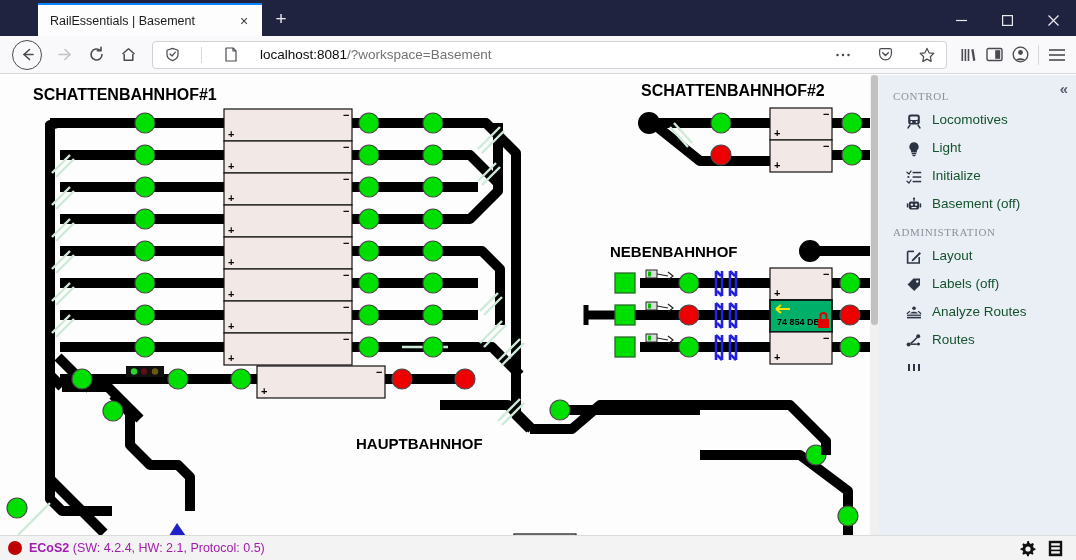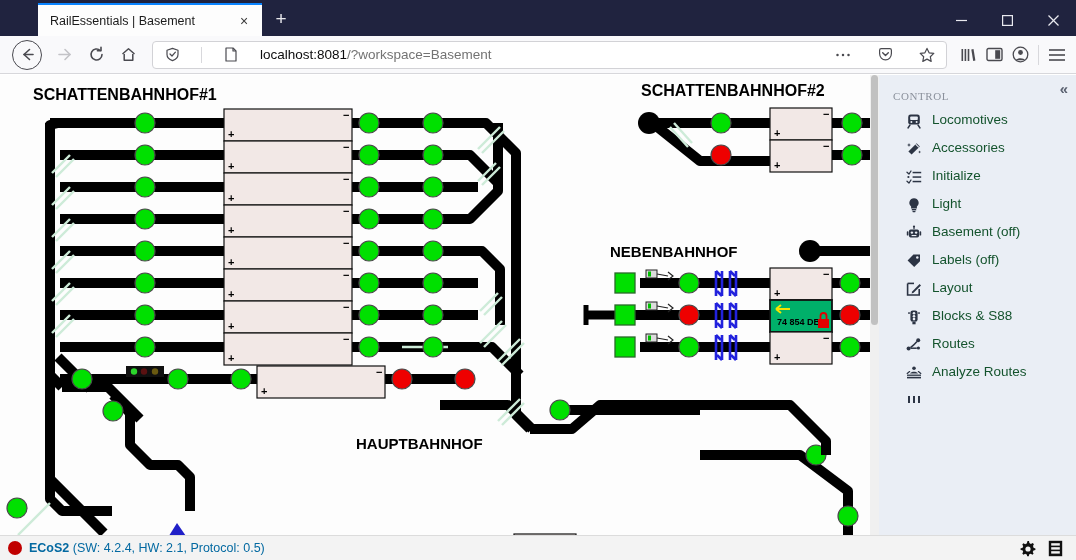--- a/index.html
+++ b/index.html
@@ -99,21 +99,21 @@
   .menu-item .mi-icon { width:18px; height:18px; flex:none; display:flex; align-items:center; justify-content:center; color:#2c3444; }
   .menu-item .mi-label { white-space:nowrap; }
 
   
   .statusbar {
     position:absolute; left:0; top:535px; width:1076px; height:25px;
     background:#f3f3f3; border-top:1px solid #dcdcdc;
     display:flex; align-items:center; padding:0 8px;
   }
   .status-dot { width:14px; height:14px; border-radius:50%; background:#c00000; flex:none; margin-right:7px; }
-  .status-text { font-size:12.5px; color:#0369a1; }
+  .status-text { font-size:12.5px; color:#a21caf; }
   .status-text b { font-weight:bold; }
   .status-right { margin-left:auto; display:flex; align-items:center; gap:10px; padding-right:4px; }
   .status-right .sicon { width:18px; height:18px; display:flex; align-items:center; justify-content:center; }
 </style>
 </head>
 <body>
 
 <div id="app">
 
   <div class="titlebar">
@@ -617,135 +617,111 @@
               <rect x="2.2" y="1.6" width="11.6" height="10" rx="2.4" fill="currentColor"></rect>
               <rect x="4.2" y="3.4" width="7.6" height="3.6" rx="0.8" fill="#eaeef5"></rect>
               <circle cx="5.4" cy="9" r="1" fill="#eaeef5"></circle>
               <circle cx="10.6" cy="9" r="1" fill="#eaeef5"></circle>
               <path d="M4 12 L2 15 M12 12 L14 15" stroke="currentColor" stroke-width="1.4" stroke-linecap="round"></path>
             </svg>
         </span>
         <span class="mi-label">Locomotives</span>
       </div>
 
+
       <div class="menu-item">
         <span class="mi-icon">
           <svg width="16" height="16" viewBox="0 0 16 16">
-              <path d="M10.6 2.2 L13.8 5.4 L5.6 13.6 L2.4 10.4 Z" fill="currentColor"></path>
-              <path d="M9.6 3.2 L12.8 6.4" stroke="#eaeef5" stroke-width="1.1"></path>
-              <path d="M3 2 L3.6 3.4 L5 4 L3.6 4.6 L3 6 L2.4 4.6 L1 4 L2.4 3.4 Z" fill="currentColor"></path>
-              <path d="M13.6 9.6 L14 10.6 L15 11 L14 11.4 L13.6 12.4 L13.2 11.4 L12.2 11 L13.2 10.6 Z" fill="currentColor"></path>
-            </svg>
-        </span>
-        <span class="mi-label">Accessories</span>
+              <path d="M8 1.2 a4.6 4.6 0 0 1 2.9 8.2 L10.9 11.4 L5.1 11.4 L5.1 9.4 A4.6 4.6 0 0 1 8 1.2 Z" fill="currentColor"></path>
+              <rect x="5.8" y="12" width="4.4" height="1.4" fill="currentColor"></rect>
+              <rect x="6.4" y="13.9" width="3.2" height="1.3" rx="0.6" fill="currentColor"></rect>
+            </svg>
+        </span>
+        <span class="mi-label">Light</span>
       </div>
 
       <div class="menu-item">
         <span class="mi-icon">
           <svg width="16" height="16" viewBox="0 0 16 16">
               <path d="M1 3.2 L3 5 L5 2" stroke="currentColor" stroke-width="1.3" fill="none" stroke-linecap="round" stroke-linejoin="round"></path>
               <circle cx="2.4" cy="8" r="1.1" fill="currentColor"></circle>
               <path d="M1 12.2 L3 14 L5 11" stroke="currentColor" stroke-width="1.3" fill="none" stroke-linecap="round" stroke-linejoin="round"></path>
               <rect x="6.6" y="2.8" width="8.6" height="1.5" fill="currentColor"></rect>
               <rect x="6.6" y="7.3" width="8.6" height="1.5" fill="currentColor"></rect>
               <rect x="6.6" y="11.8" width="8.6" height="1.5" fill="currentColor"></rect>
             </svg>
         </span>
         <span class="mi-label">Initialize</span>
-      </div>
-
-      <div class="menu-item">
-        <span class="mi-icon">
-          <svg width="16" height="16" viewBox="0 0 16 16">
-              <path d="M8 1.2 a4.6 4.6 0 0 1 2.9 8.2 L10.9 11.4 L5.1 11.4 L5.1 9.4 A4.6 4.6 0 0 1 8 1.2 Z" fill="currentColor"></path>
-              <rect x="5.8" y="12" width="4.4" height="1.4" fill="currentColor"></rect>
-              <rect x="6.4" y="13.9" width="3.2" height="1.3" rx="0.6" fill="currentColor"></rect>
-            </svg>
-        </span>
-        <span class="mi-label">Light</span>
       </div>
 
       <div class="menu-item">
         <span class="mi-icon">
           <svg width="16" height="16" viewBox="0 0 16 16">
               <rect x="3" y="4.4" width="10" height="8" rx="1.6" fill="currentColor"></rect>
               <circle cx="5.9" cy="7.6" r="1.2" fill="#eaeef5"></circle>
               <circle cx="10.1" cy="7.6" r="1.2" fill="#eaeef5"></circle>
               <rect x="5.6" y="10" width="4.8" height="1.1" fill="#eaeef5"></rect>
               <rect x="7.4" y="1.6" width="1.2" height="2.6" fill="currentColor"></rect>
               <circle cx="8" cy="1.5" r="1.1" fill="currentColor"></circle>
               <rect x="0.8" y="6.2" width="1.7" height="4.4" rx="0.7" fill="currentColor"></rect>
               <rect x="13.5" y="6.2" width="1.7" height="4.4" rx="0.7" fill="currentColor"></rect>
             </svg>
         </span>
         <span class="mi-label">Basement (off)</span>
       </div>
 
-
-      <div class="menu-item">
-        <span class="mi-icon">
-          <svg width="16" height="16" viewBox="0 0 16 16">
-              <path d="M1.6 7.4 L7.4 1.6 L14 1.6 L14 8.2 L8.2 14 Z" fill="currentColor"></path>
-              <circle cx="11.3" cy="4.4" r="1.25" fill="#eaeef5"></circle>
-            </svg>
-        </span>
-        <span class="mi-label">Labels (off)</span>
-      </div>
+      <div class="sect-title">ADMINISTRATION</div>
 
       <div class="menu-item">
         <span class="mi-icon">
           <svg width="16" height="16" viewBox="0 0 16 16">
               <path d="M1.6 2.4 L1.6 14 L13.2 14 L13.2 8" fill="none" stroke="currentColor" stroke-width="1.6"></path>
               <path d="M1.6 2.4 L8 2.4" fill="none" stroke="currentColor" stroke-width="1.6"></path>
               <path d="M6.2 10.4 L13.6 3 L15 4.4 L7.6 11.8 L5.6 12.4 Z" fill="currentColor"></path>
             </svg>
         </span>
         <span class="mi-label">Layout</span>
       </div>
 
       <div class="menu-item">
         <span class="mi-icon">
           <svg width="16" height="16" viewBox="0 0 16 16">
-              <rect x="4.4" y="1.4" width="7.2" height="11.4" rx="2.4" fill="currentColor"></rect>
-              <circle cx="8" cy="4.3" r="1.3" fill="#eaeef5"></circle>
-              <circle cx="8" cy="7.2" r="1.3" fill="#eaeef5"></circle>
-              <circle cx="8" cy="10.1" r="1.3" fill="#eaeef5"></circle>
-              <rect x="6.4" y="13" width="3.2" height="2.3" fill="currentColor"></rect>
-              <rect x="2" y="3.4" width="2" height="1.3" fill="currentColor"></rect>
-              <rect x="12" y="3.4" width="2" height="1.3" fill="currentColor"></rect>
-            </svg>
-        </span>
-        <span class="mi-label">Blocks &amp; S88</span>
-      </div>
-
+              <path d="M1.6 7.4 L7.4 1.6 L14 1.6 L14 8.2 L8.2 14 Z" fill="currentColor"></path>
+              <circle cx="11.3" cy="4.4" r="1.25" fill="#eaeef5"></circle>
+            </svg>
+        </span>
+        <span class="mi-label">Labels (off)</span>
+      </div>
+
+
+
+      <div class="menu-item">
+        <span class="mi-icon">
+          <svg width="16" height="16" viewBox="0 0 16 16">
+              <circle cx="8" cy="3.2" r="1.8" fill="currentColor"></circle>
+              <path d="M4 8.4 C5.2 6.2 10.8 6.2 12 8.4" fill="currentColor"></path>
+              <path d="M1 10.2 L15 10.2" stroke="currentColor" stroke-width="1.3"></path>
+              <path d="M1 12.6 L15 12.6" stroke="currentColor" stroke-width="1.6"></path>
+              <path d="M3.6 6.6 L1.2 8.4 M12.4 6.6 L14.8 8.4" stroke="currentColor" stroke-width="1.3" stroke-linecap="round"></path>
+            </svg>
+        </span>
+        <span class="mi-label">Analyze Routes</span>
+      </div>
 
       <div class="menu-item">
         <span class="mi-icon">
           <svg width="16" height="16" viewBox="0 0 16 16">
               <circle cx="2.6" cy="11.6" r="2" fill="currentColor"></circle>
               <circle cx="12.2" cy="3.2" r="2" fill="currentColor"></circle>
               <circle cx="12.4" cy="11" r="1.6" fill="currentColor"></circle>
               <path d="M4.4 10.6 C7 9 9 7 11 4.6" stroke="currentColor" stroke-width="1.5" fill="none"></path>
               <path d="M4.6 11.2 L10.8 11.2" stroke="currentColor" stroke-width="1.5" fill="none"></path>
             </svg>
         </span>
         <span class="mi-label">Routes</span>
-      </div>
-
-      <div class="menu-item">
-        <span class="mi-icon">
-          <svg width="16" height="16" viewBox="0 0 16 16">
-              <circle cx="8" cy="3.2" r="1.8" fill="currentColor"></circle>
-              <path d="M4 8.4 C5.2 6.2 10.8 6.2 12 8.4" fill="currentColor"></path>
-              <path d="M1 10.2 L15 10.2" stroke="currentColor" stroke-width="1.3"></path>
-              <path d="M1 12.6 L15 12.6" stroke="currentColor" stroke-width="1.6"></path>
-              <path d="M3.6 6.6 L1.2 8.4 M12.4 6.6 L14.8 8.4" stroke="currentColor" stroke-width="1.3" stroke-linecap="round"></path>
-            </svg>
-        </span>
-        <span class="mi-label">Analyze Routes</span>
       </div>
 
       <div class="menu-item">
         <span class="mi-icon">
           <svg width="16" height="10" viewBox="0 0 16 10">
               <rect x="2" y="0" width="2" height="7" fill="currentColor"></rect>
               <rect x="7" y="0" width="2" height="7" fill="currentColor"></rect>
               <rect x="12" y="0" width="2" height="7" fill="currentColor"></rect>
             </svg>
         </span>

